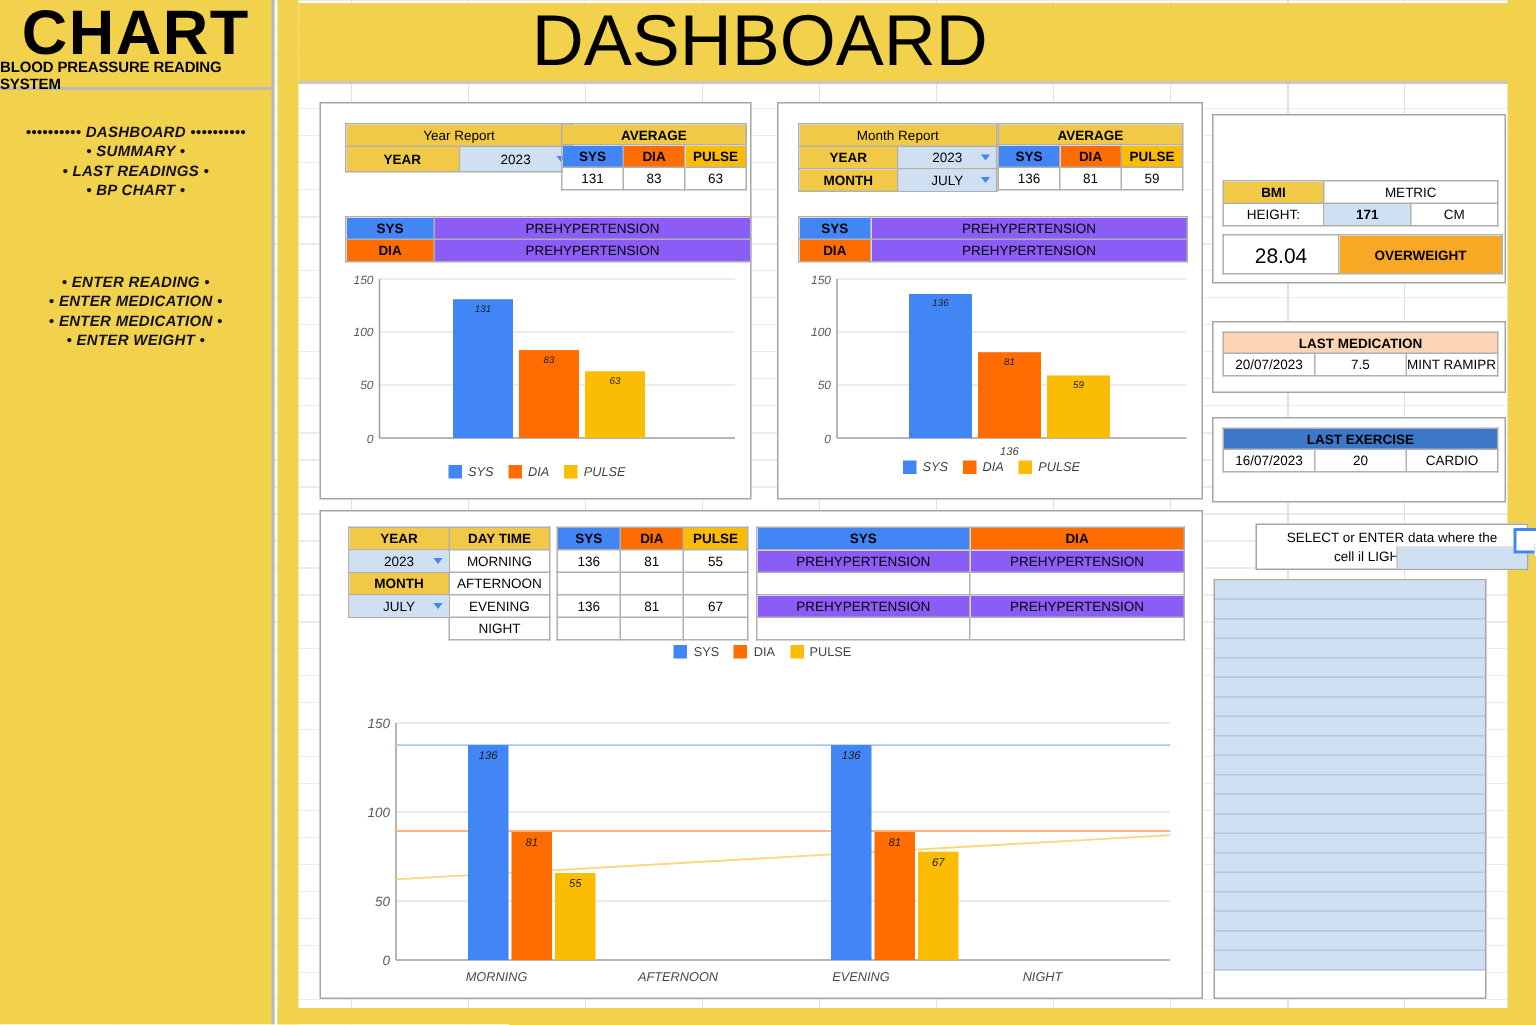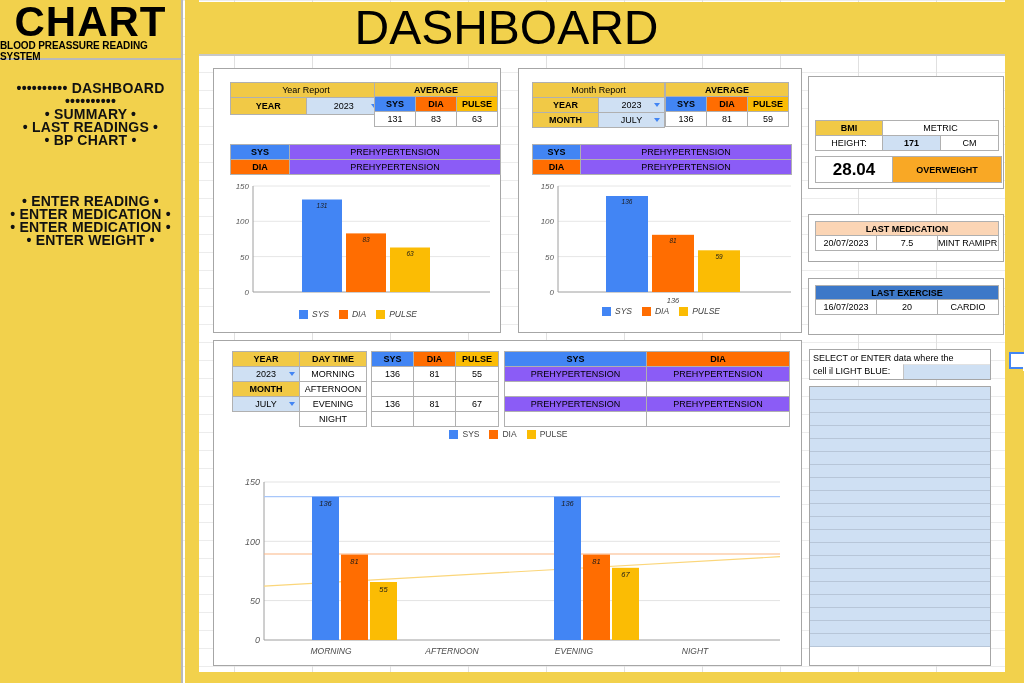--- a/index.html
+++ b/index.html
@@ -36,22 +36,22 @@
   }
   .brand-sub{
     height:16px;width:100%;
     display:flex;align-items:center;justify-content:center;
     font-size:10px;font-weight:bold;letter-spacing:-0.1px;
     border-bottom:2px solid #b9b9b9;
     box-sizing:border-box;
   }
   .nav{padding-top:22px;text-align:center;}
   .nav-item{
-    font-size:14px;font-weight:bold;line-height:13px;
-    letter-spacing:0.2px;color:#111;cursor:default;
+    font-size:10px;font-weight:bold;line-height:13px;
+    letter-spacing:0.2px;color:#111;cursor:default;font-style:italic;
   }
   .nav-gap{height:48px;}
 
   .side-strip{
     position:absolute;left:185px;top:0;width:14px;height:683px;
     background:#f2d14c;
   }
 
   
   .header{
@@ -371,21 +371,21 @@
         <td class="white" style="height:14px;">HEIGHT:</td>
         <td class="lightblue bold" style="width:48px;">171</td>
         <td class="white" style="width:70px;">CM</td>
       </tr>
     </tbody>
       </table>
 
     <table class="tbl" style="position:absolute;left:6px;top:79px;width:184px;">
       <tbody>
           <tr>
-        <td class="white" style="width:76px;height:25px;font-size:17px;font-weight:bold;">28.04</td>
+        <td class="white" style="width:76px;height:25px;font-size:14px;font-weight:normal;">28.04</td>
         <td style="width:108px;background:#f9a825;font-weight:bold;font-size:9px;">OVERWEIGHT</td>
       </tr>
     </tbody>
       </table>
   </div>
 
   <div class="card" style="left:808px;top:214px;width:196px;height:48px;">
     <table class="tbl" style="position:absolute;left:6px;top:6px;width:184px;">
       <tbody>
           <tr>
@@ -408,21 +408,21 @@
           </tr>
       <tr>
         <td class="white" style="width:66px;height:14px;">16/07/2023</td>
         <td class="white" style="width:48px;">20</td>
         <td class="white" style="width:70px;">CARDIO</td>
       </tr>
     </tbody>
       </table>
   </div>
 
-  <div class="instr" style="left:809px;top:349px;width:182px;height:31px;">
+  <div class="instr" style="left:837px;top:349px;width:182px;height:31px;text-align:center;">
     <div>SELECT or ENTER data where the</div>
     <div>cell il LIGHT BLUE:</div>
     <div class="blue-cell"></div>
   </div>
 
   <div class="card" style="left:809px;top:386px;width:182px;height:280px;">
     <div class="notes-body" id="notes-body">
         <div class="notes-row"></div>
         <div class="notes-row"></div>
         <div class="notes-row"></div>

